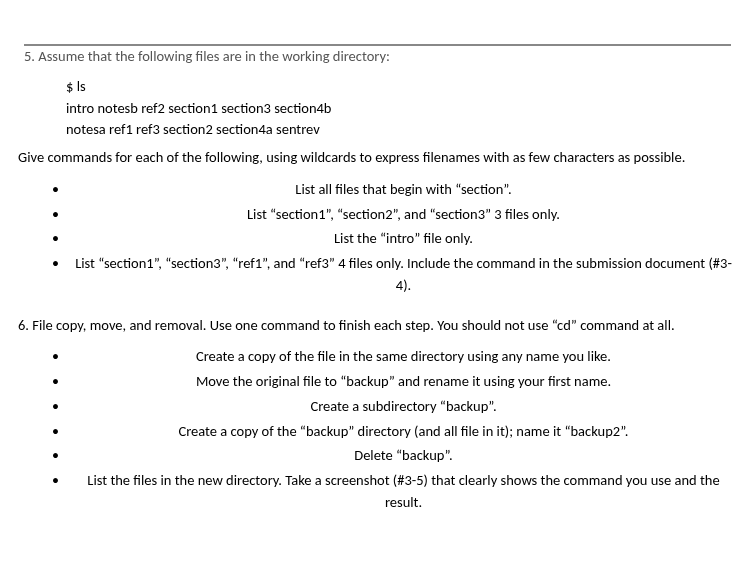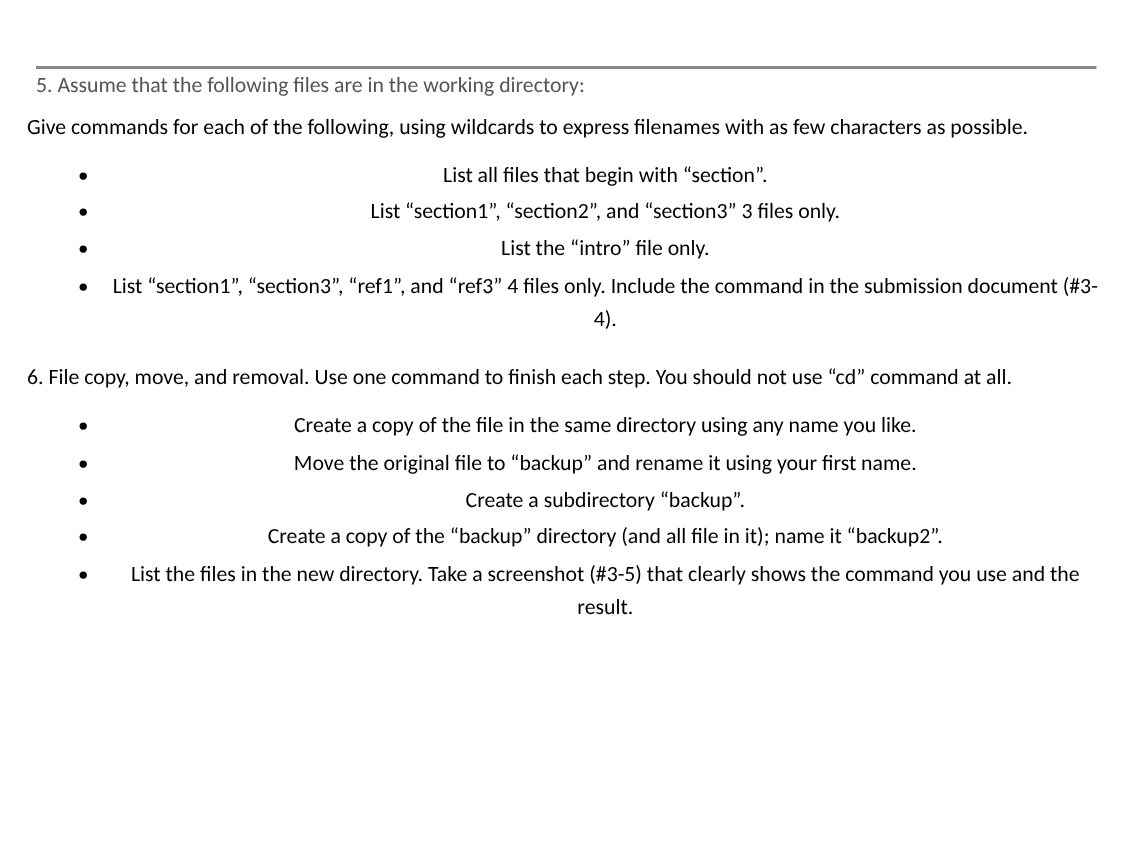--- a/index.html
+++ b/index.html
@@ -67,33 +67,39 @@
   </style>
 </head>
 <body>
 
 <div class="page">
 
   <div class="q5-header">
     <div class="q5-title">5. Assume that the following files are in the working directory:</div>
   </div>
 
+  <div class="code-block">
+    <span class="code-line">$ ls</span>
+    <span class="code-line">intro notesb ref2 section1 section3 section4b</span>
+    <span class="code-line">notesa ref1 ref3 section2 section4a sentrev</span>
+  </div>
 
   <div class="para">Give commands for each of the following, using wildcards to express filenames with as few characters as possible.</div>
 
   <ul class="bullet-list">
     <li><span>List all files that begin with “section”.</span></li>
     <li><span>List “section1”, “section2”, and “section3” 3 files only.</span></li>
     <li><span>List the “intro” file only.</span></li>
     <li><span>List “section1”, “section3”, “ref1”, and “ref3” 4 files only. Include the command in the submission document (#3-4).</span></li>
   </ul>
 
   <div class="q6-title">6. File copy, move, and removal. Use one command to finish each step. You should not use “cd” command at all.</div>
 
   <ul class="bullet-list">
     <li><span>Create a copy of the file in the same directory using any name you like.</span></li>
     <li><span>Move the original file to “backup” and rename it using your first name.</span></li>
     <li><span>Create a subdirectory “backup”.</span></li>
     <li><span>Create a copy of the “backup” directory (and all file in it); name it “backup2”.</span></li>
+    <li><span>Delete “backup”.</span></li>
     <li><span>List the files in the new directory. Take a screenshot (#3-5) that clearly shows the command you use and the result.</span></li>
   </ul>
 
 </div>
 
 </body></html>

